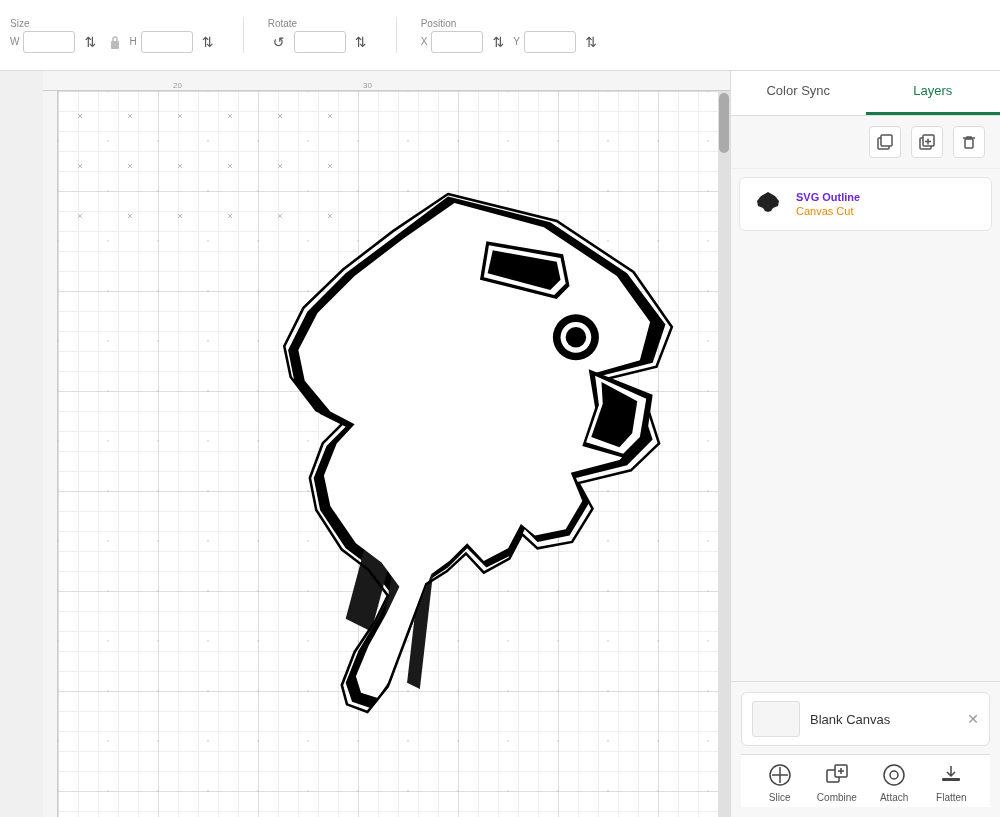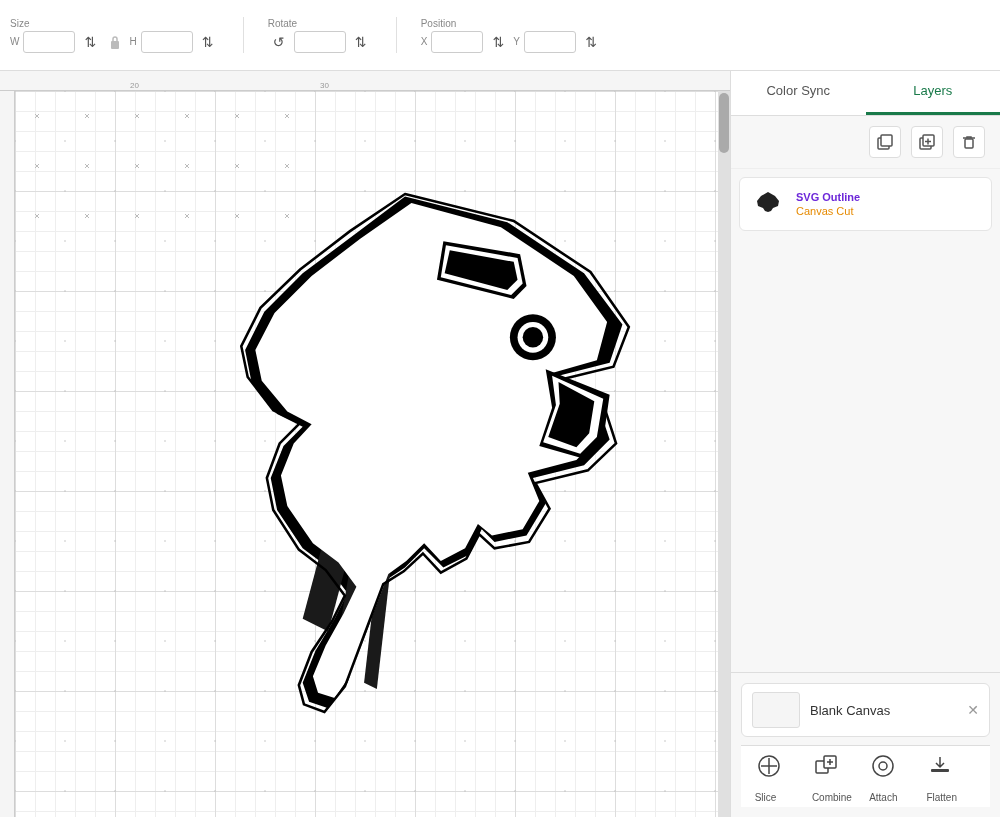--- a/index.html
+++ b/index.html
@@ -64,20 +64,21 @@
       height: 36px;
       background: #e0e0e0;
       margin: 0 4px;
     }
 
     
     .main-area {
       display: flex;
       flex: 1;
       overflow: hidden;
+      margin-left: 43px;
     }
 
     
     .canvas-area {
       flex: 1;
       position: relative;
       overflow: hidden;
       background: #e8e8e8;
     }
 
@@ -311,22 +312,22 @@
       display: flex;
       align-items: center;
       justify-content: space-around;
       padding: 6px 10px 4px;
       border-top: 1px solid #ddd;
       background: #fff;
     }
     .bottom-btn {
       display: flex;
       flex-direction: column;
-      align-items: flex-start;
-      gap: 12px;
+      align-items: center;
+      gap: 3px;
       cursor: pointer;
       min-width: 50px;
     }
     .bottom-btn-icon {
       width: 28px;
       height: 28px;
       display: flex;
       align-items: center;
       justify-content: center;
       font-size: 18px;

